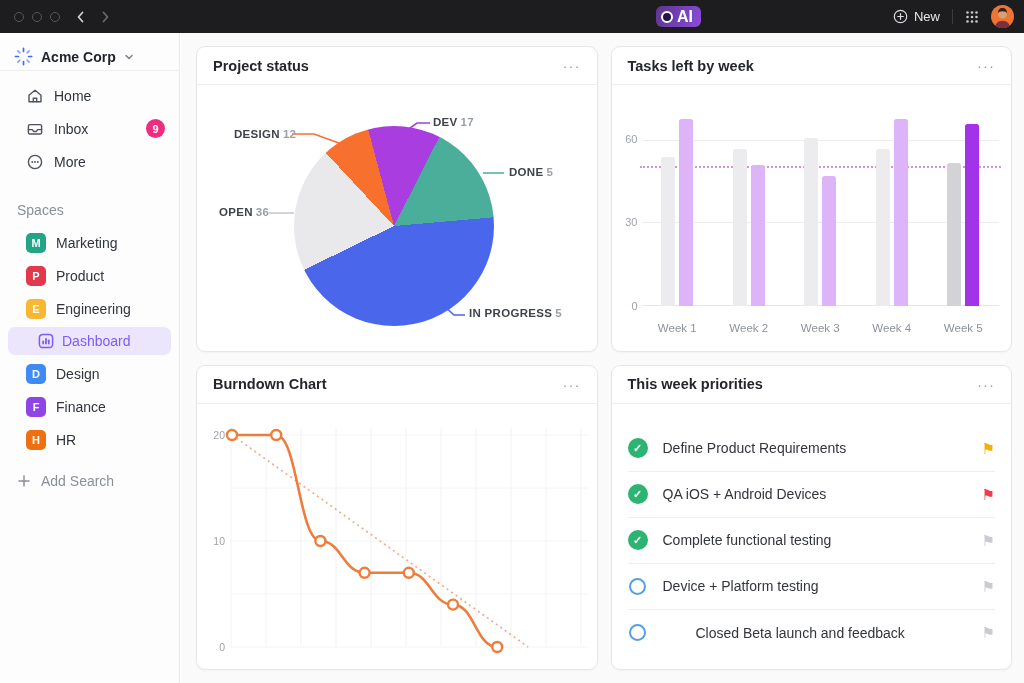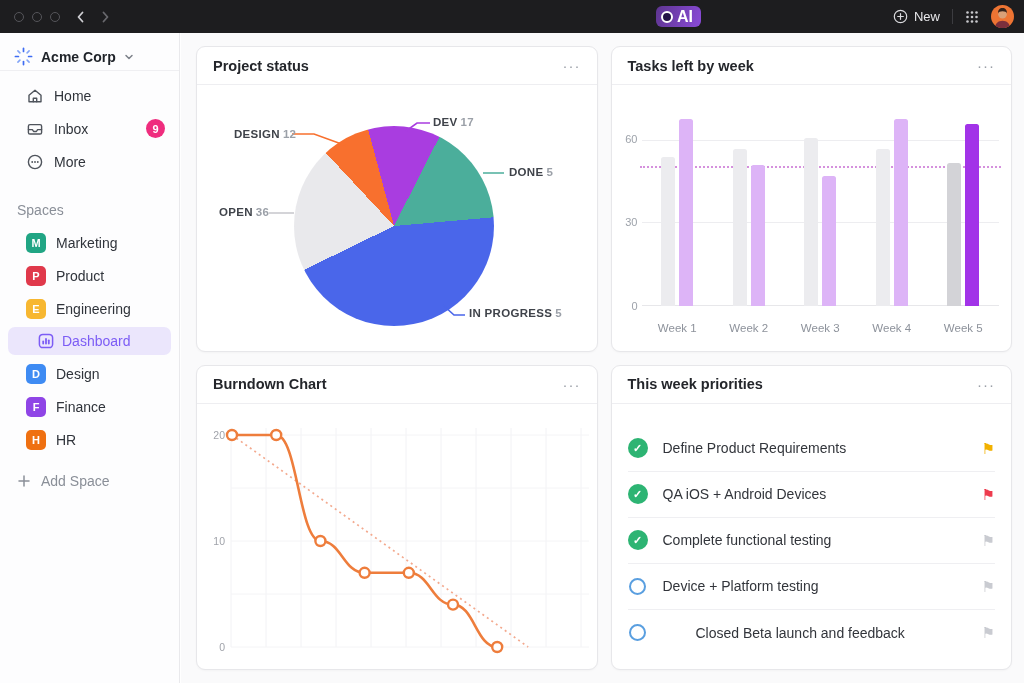--- a/index.html
+++ b/index.html
@@ -242,21 +242,21 @@
         <span class="space-ic" style="background:#ef7011">H</span>
         <span>HR</span>
       </div>
     </div>
 
   <div class="add-row">
     <svg width="14" height="14" viewBox="0 0 14 14">
         <line x1="7" y1="2" x2="7" y2="12" stroke="#8a8f98" stroke-width="1.5" stroke-linecap="round"></line>
         <line x1="2" y1="7" x2="12" y2="7" stroke="#8a8f98" stroke-width="1.5" stroke-linecap="round"></line>
       </svg>
-    <span>Add Space</span>
+    <span>Add Search</span>
   </div>
 </div>
 
 <div class="main">
 
   <div class="card">
     <div class="card-hd">
       <span class="card-title">Project status</span>
       <span class="card-menu">···</span>
     </div>

